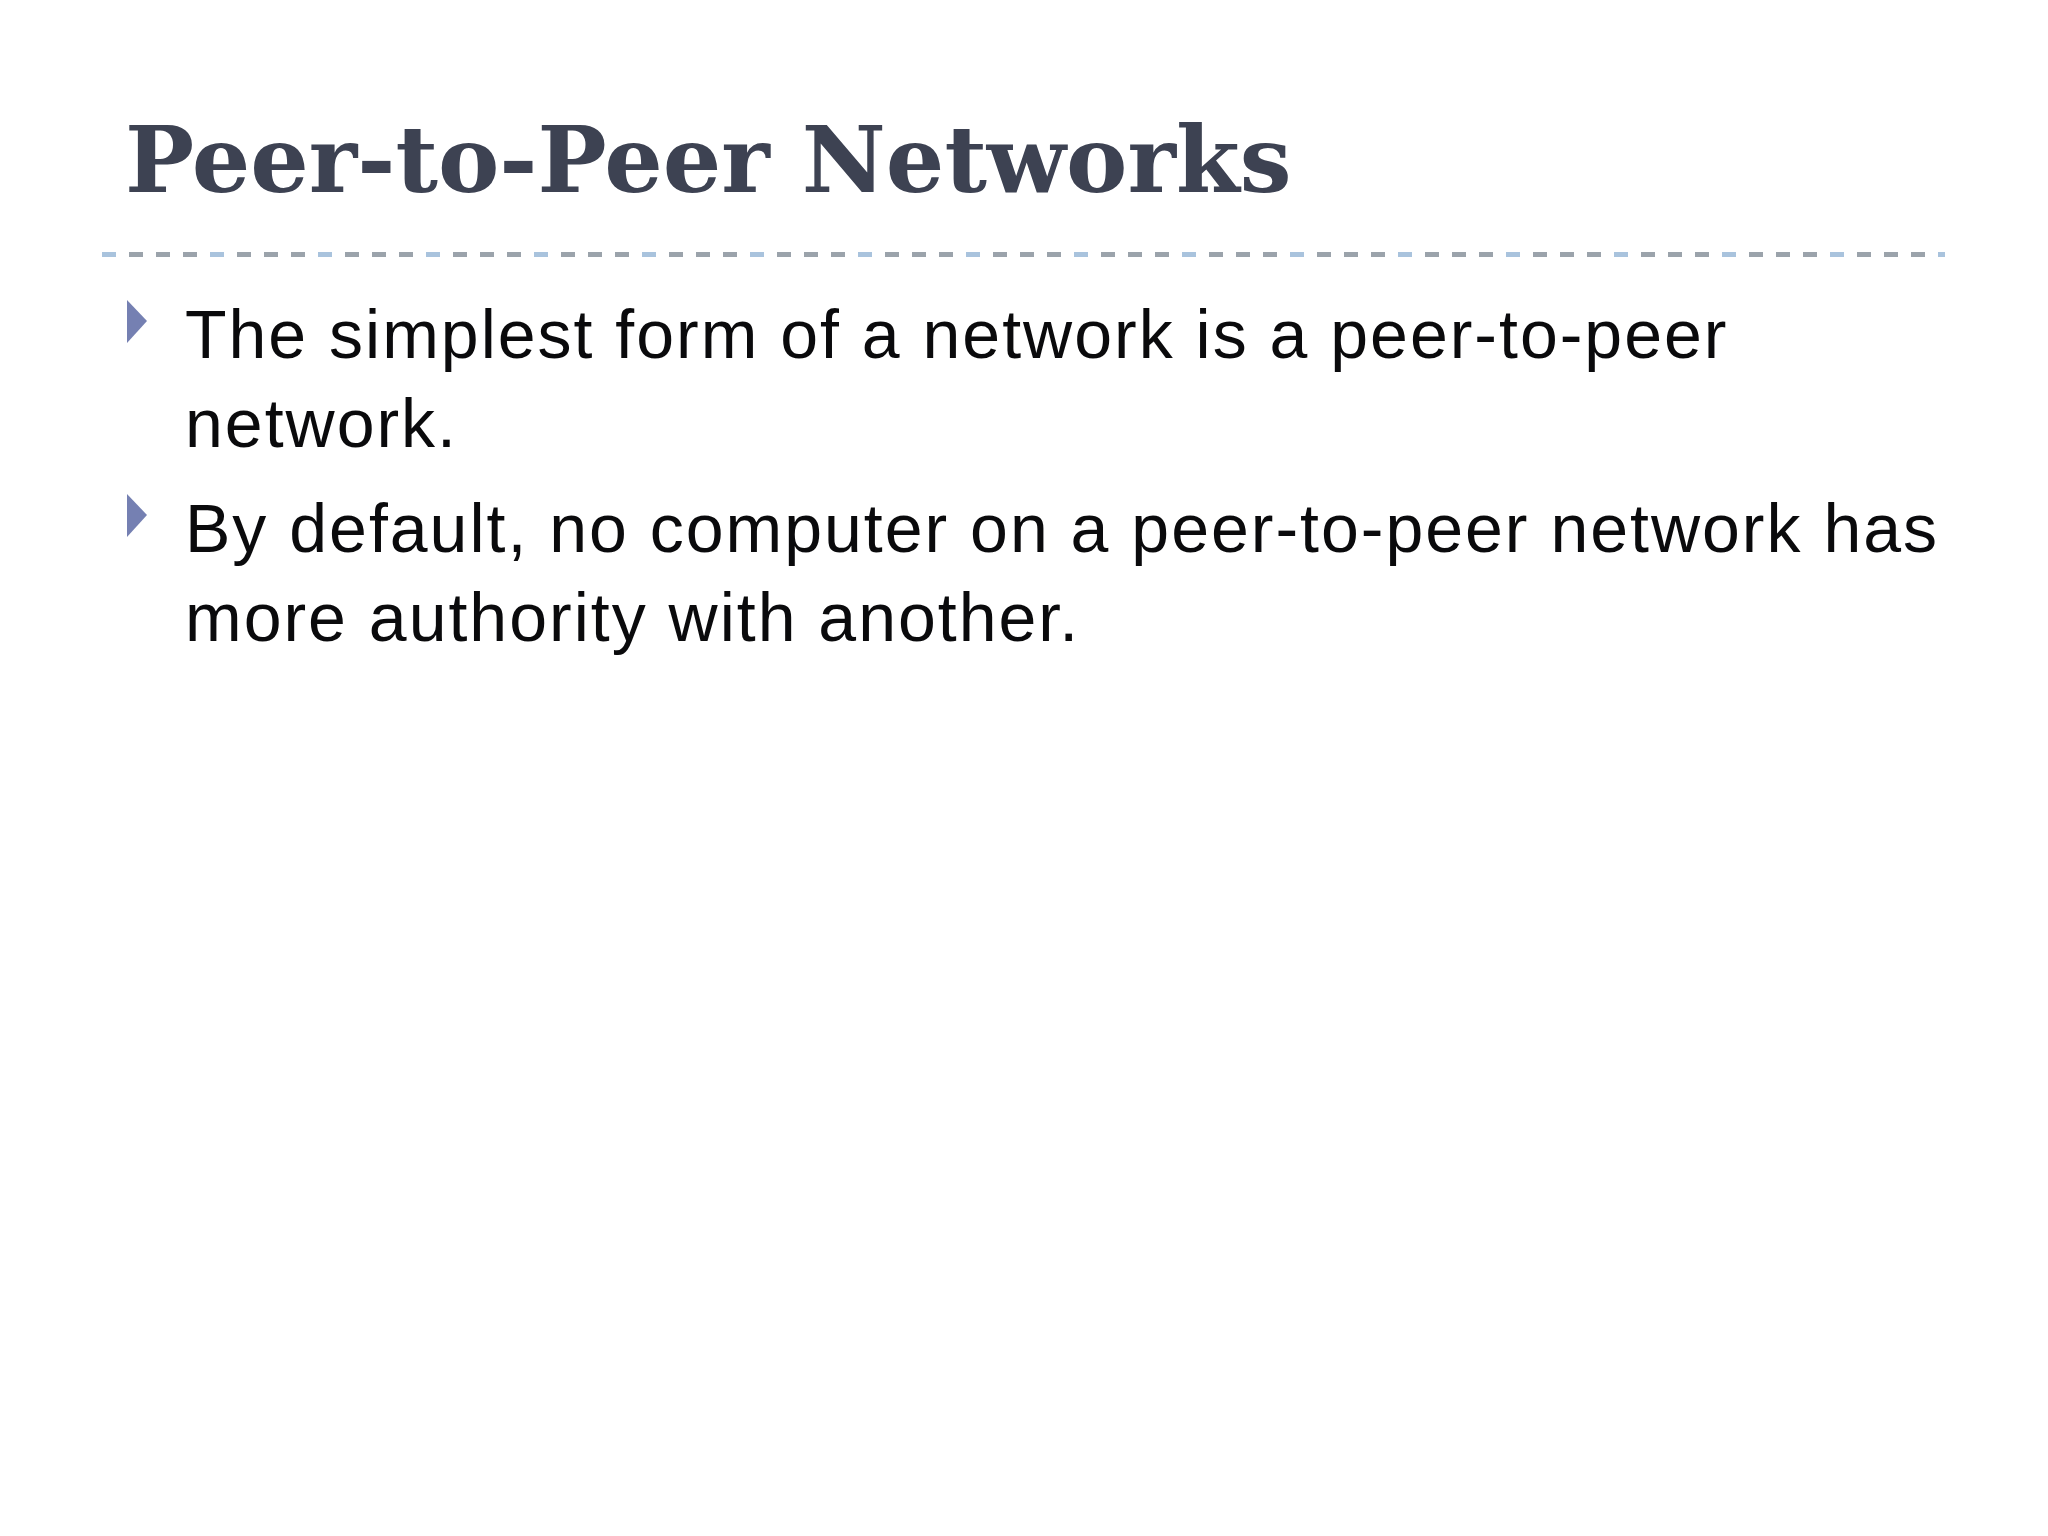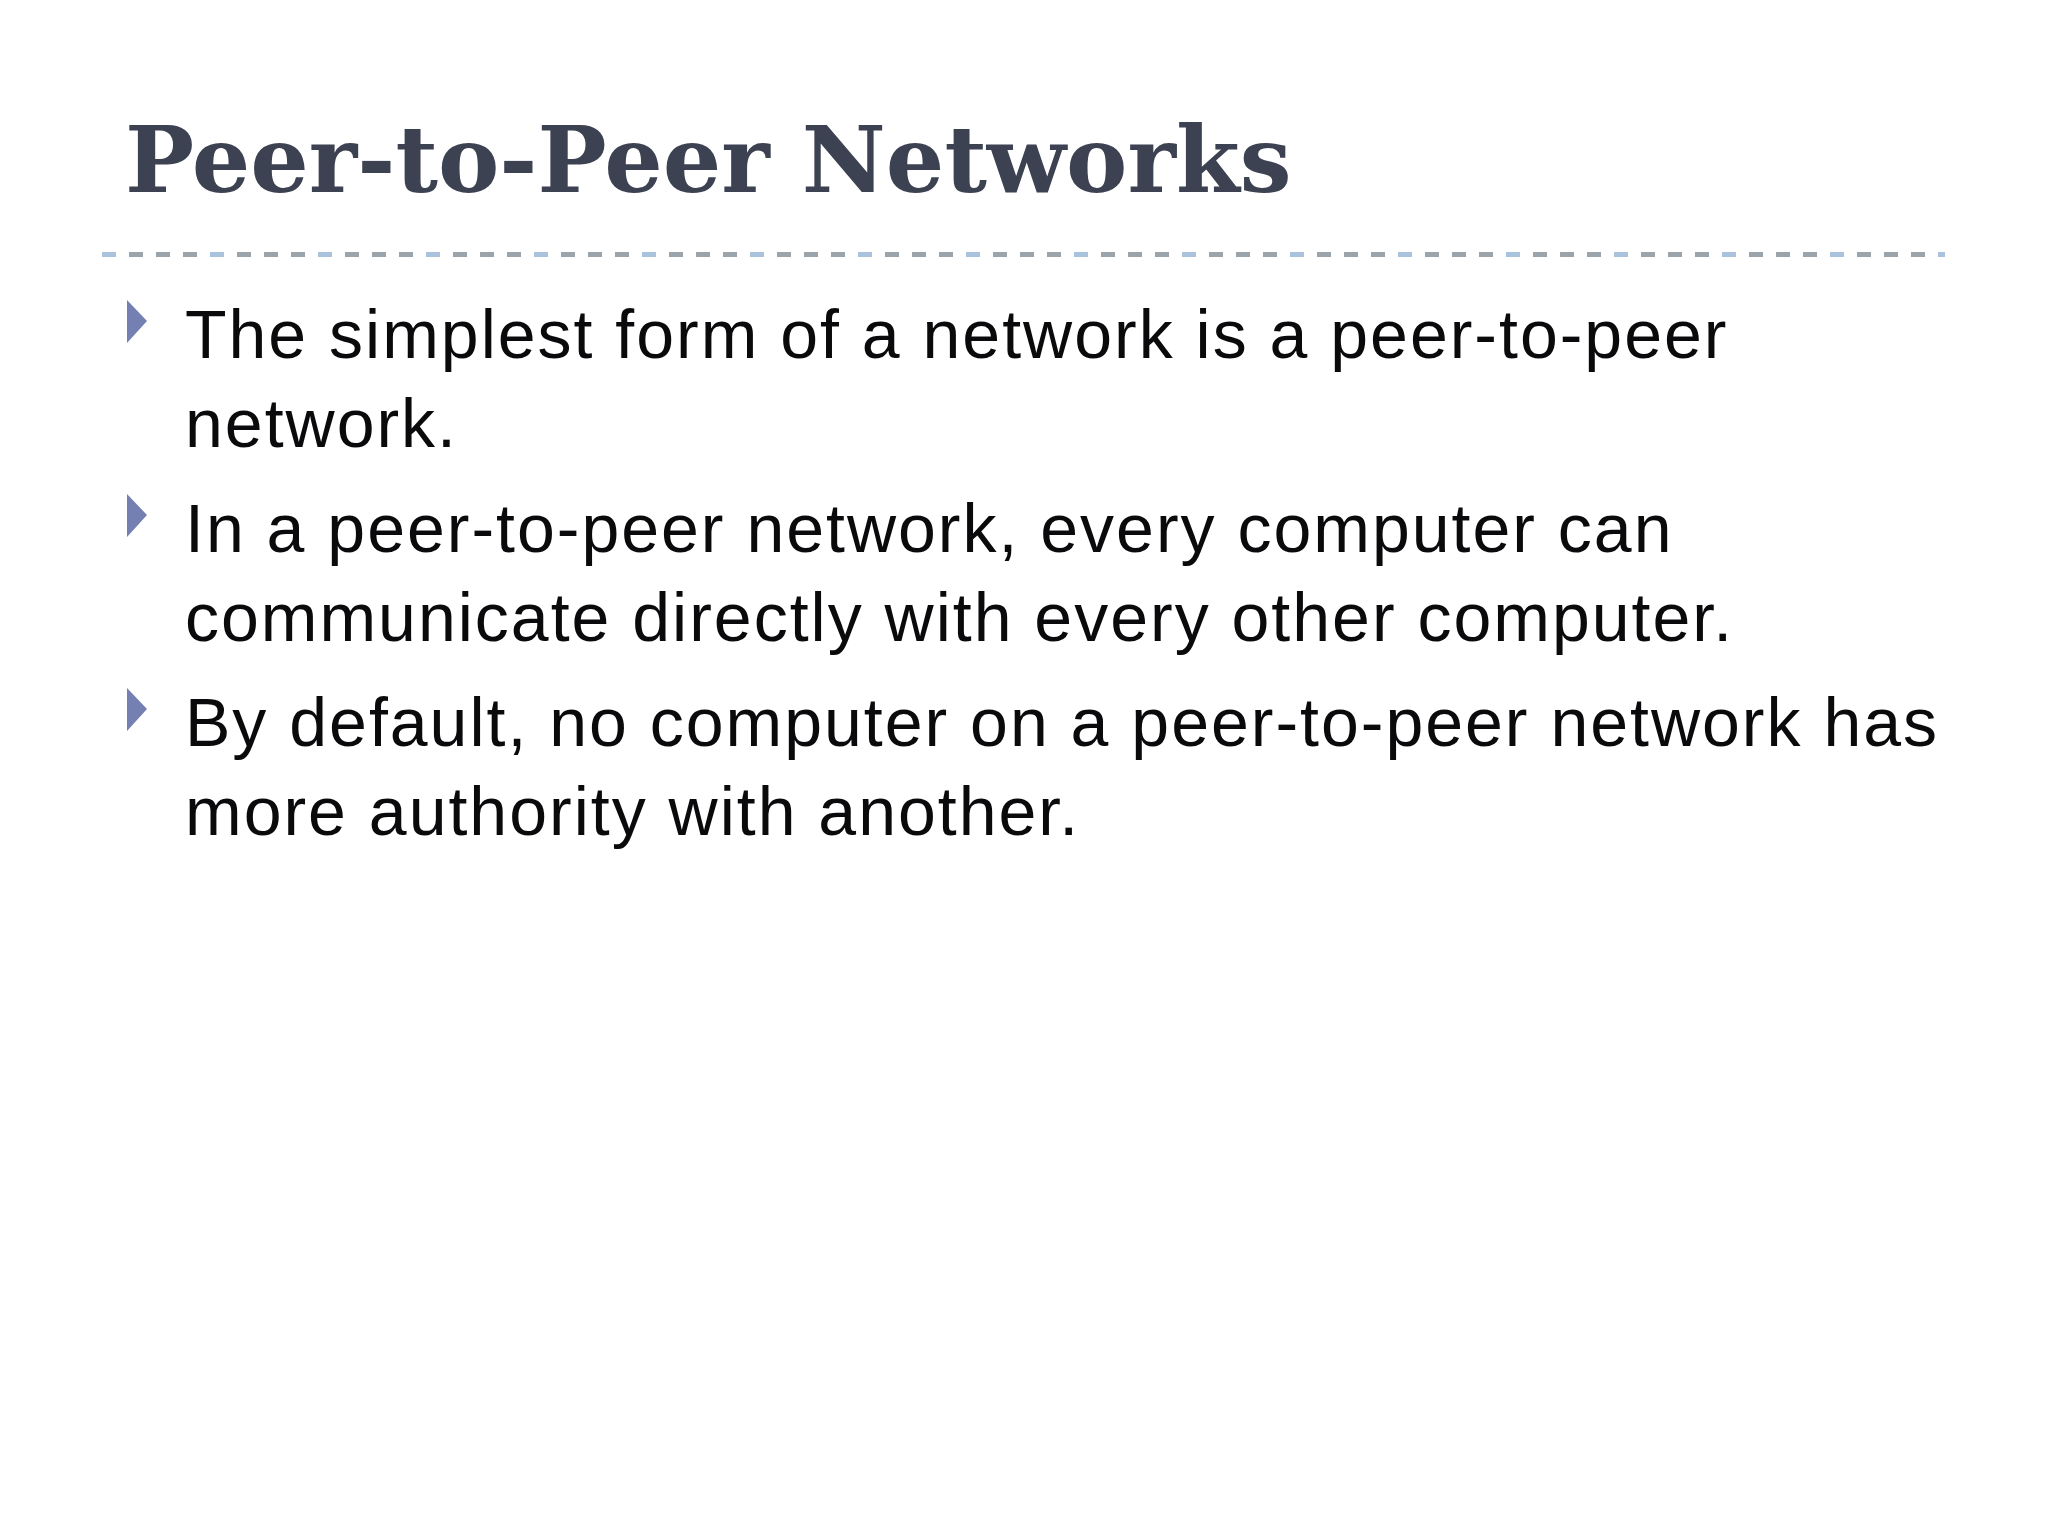--- a/index.html
+++ b/index.html
@@ -105,25 +105,20 @@
   <div class="rule rule-top"></div>
 
   <ul class="bullet-list">
       <li class="bullet-item">
         <span class="bullet-marker"></span>
         <div class="bullet-text">The simplest form of a network is a peer-to-peer
 network.</div>
       </li>
       <li class="bullet-item">
         <span class="bullet-marker"></span>
-        <div class="bullet-text">In a peer-to-peer network, every computer can
-communicate directly with every other computer.</div>
-      </li>
-      <li class="bullet-item">
-        <span class="bullet-marker"></span>
         <div class="bullet-text">By default, no computer on a peer-to-peer network has
 more authority with another.</div>
       </li>
     </ul>
 
   <div class="rule rule-bottom"></div>
 
   <span class="footer-marker"></span>
 
   <span class="page-number">10</span>

